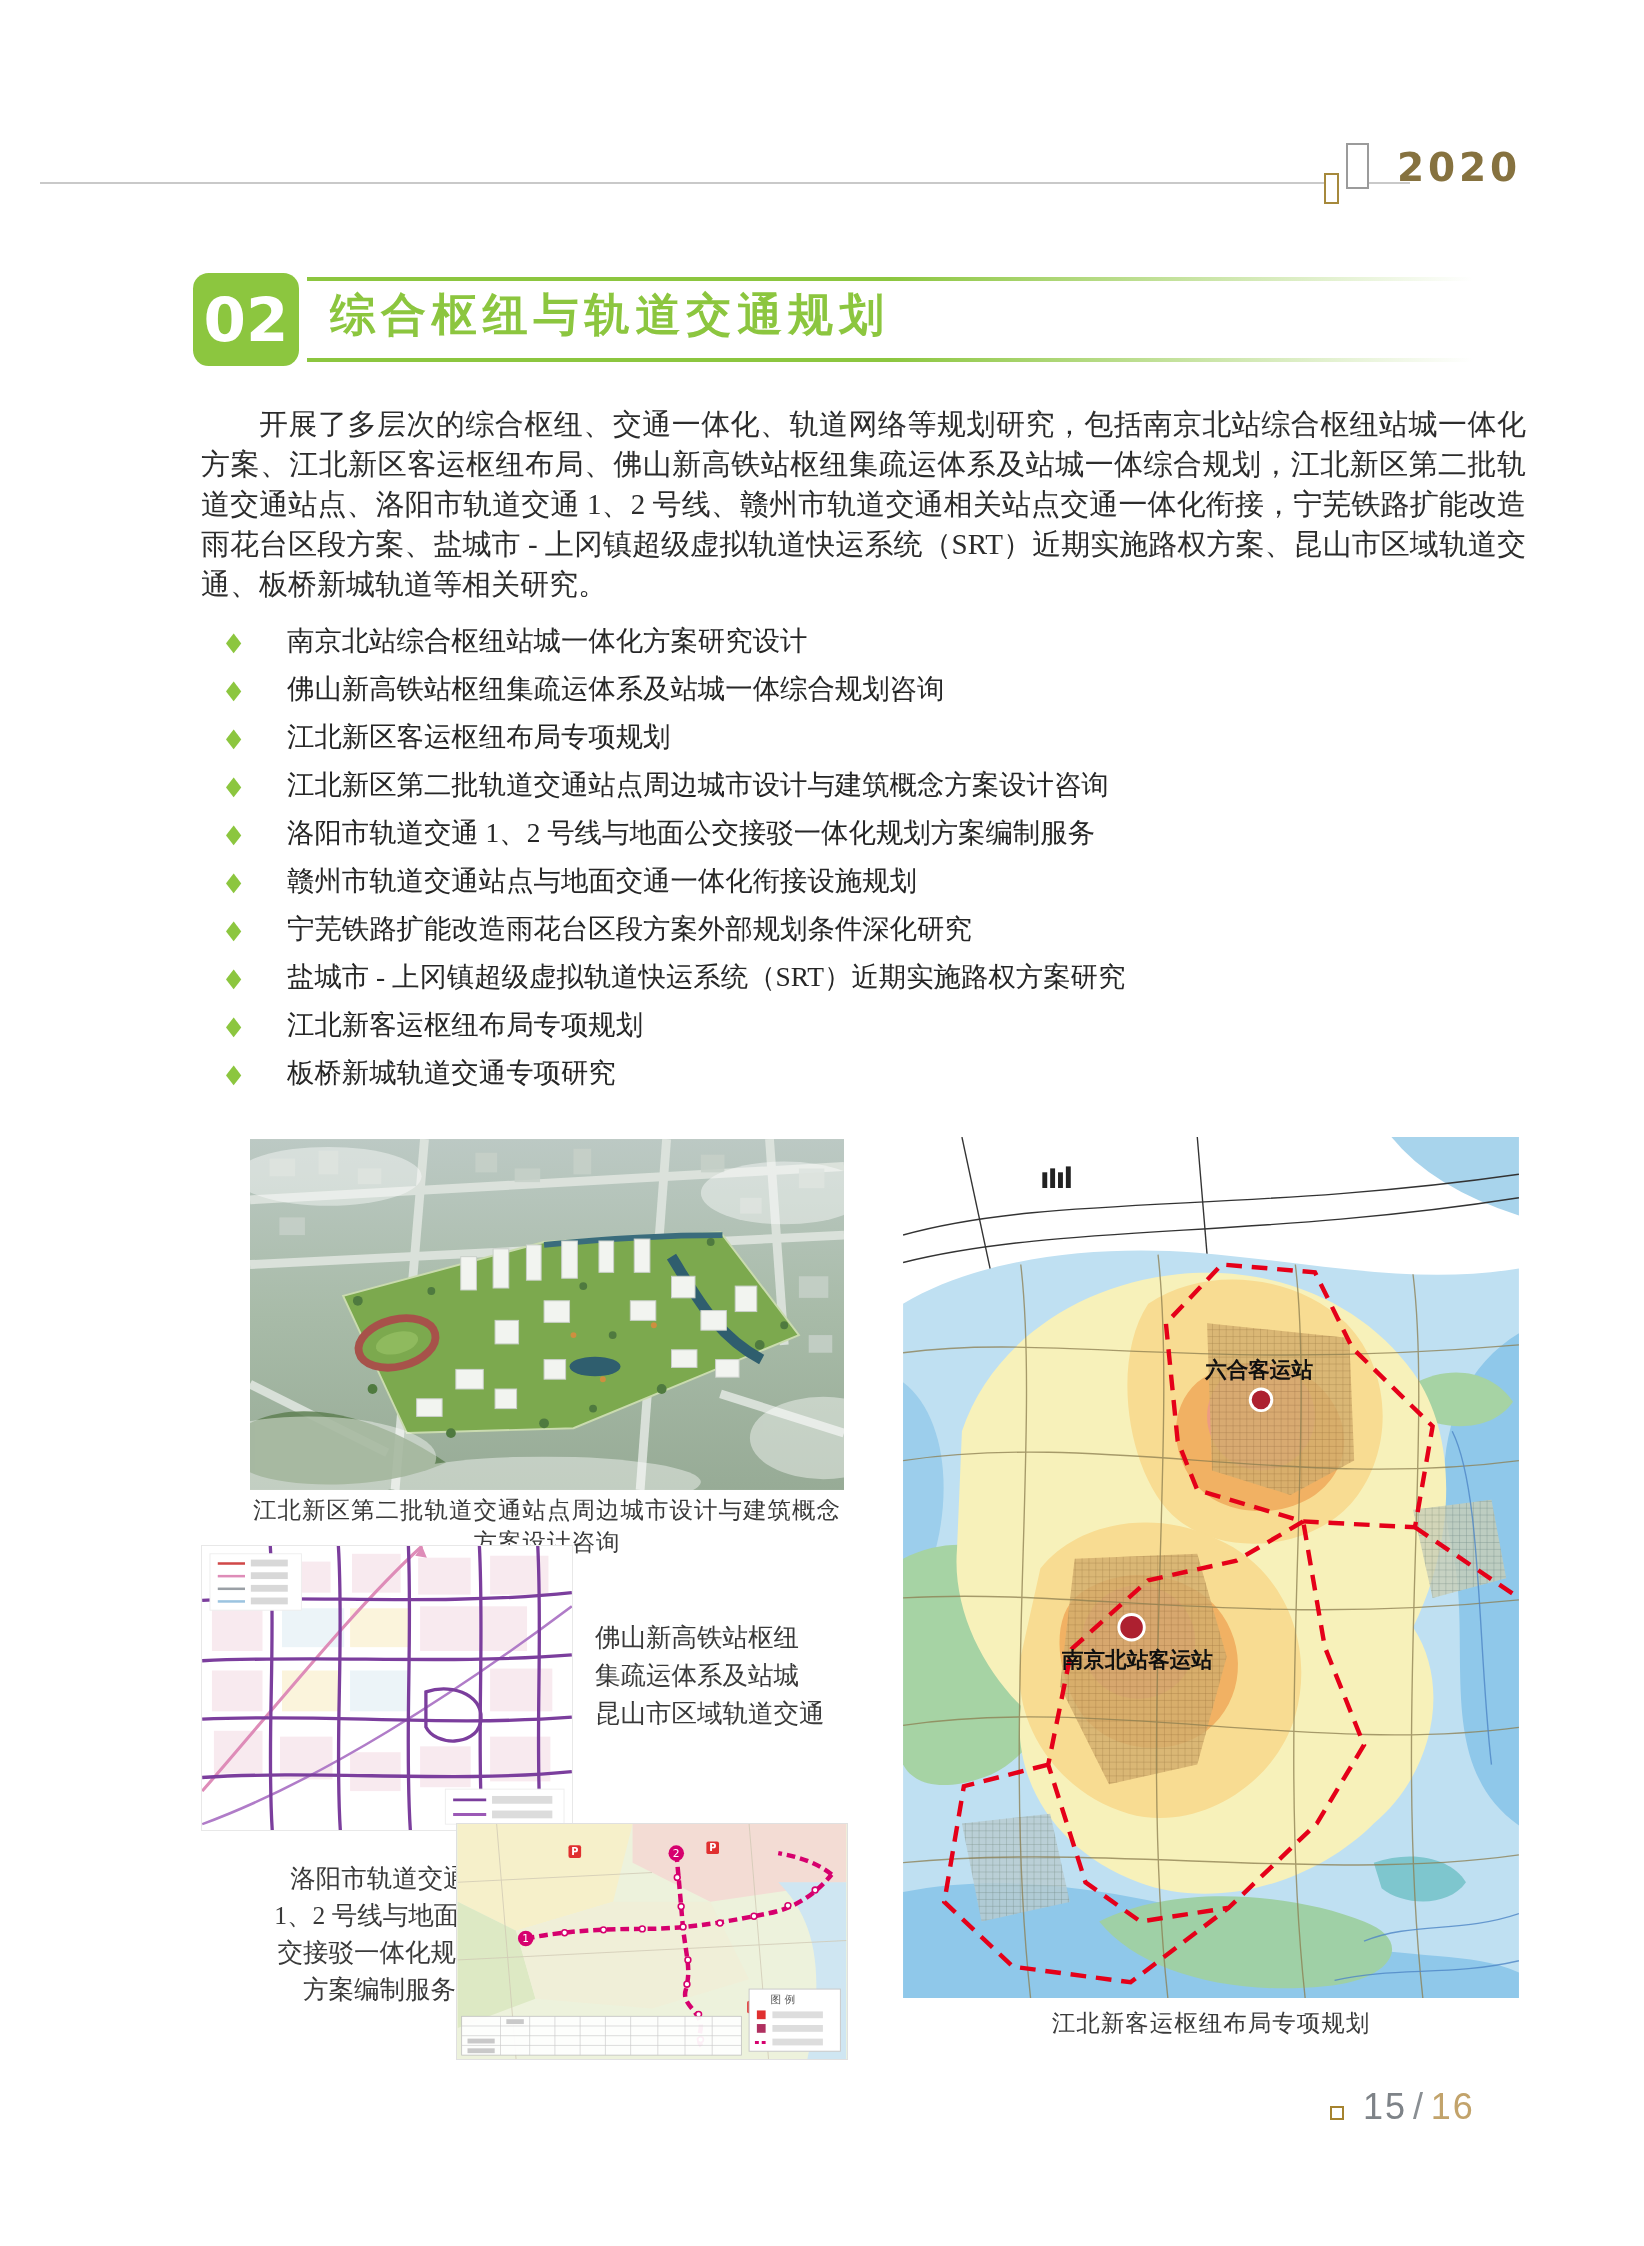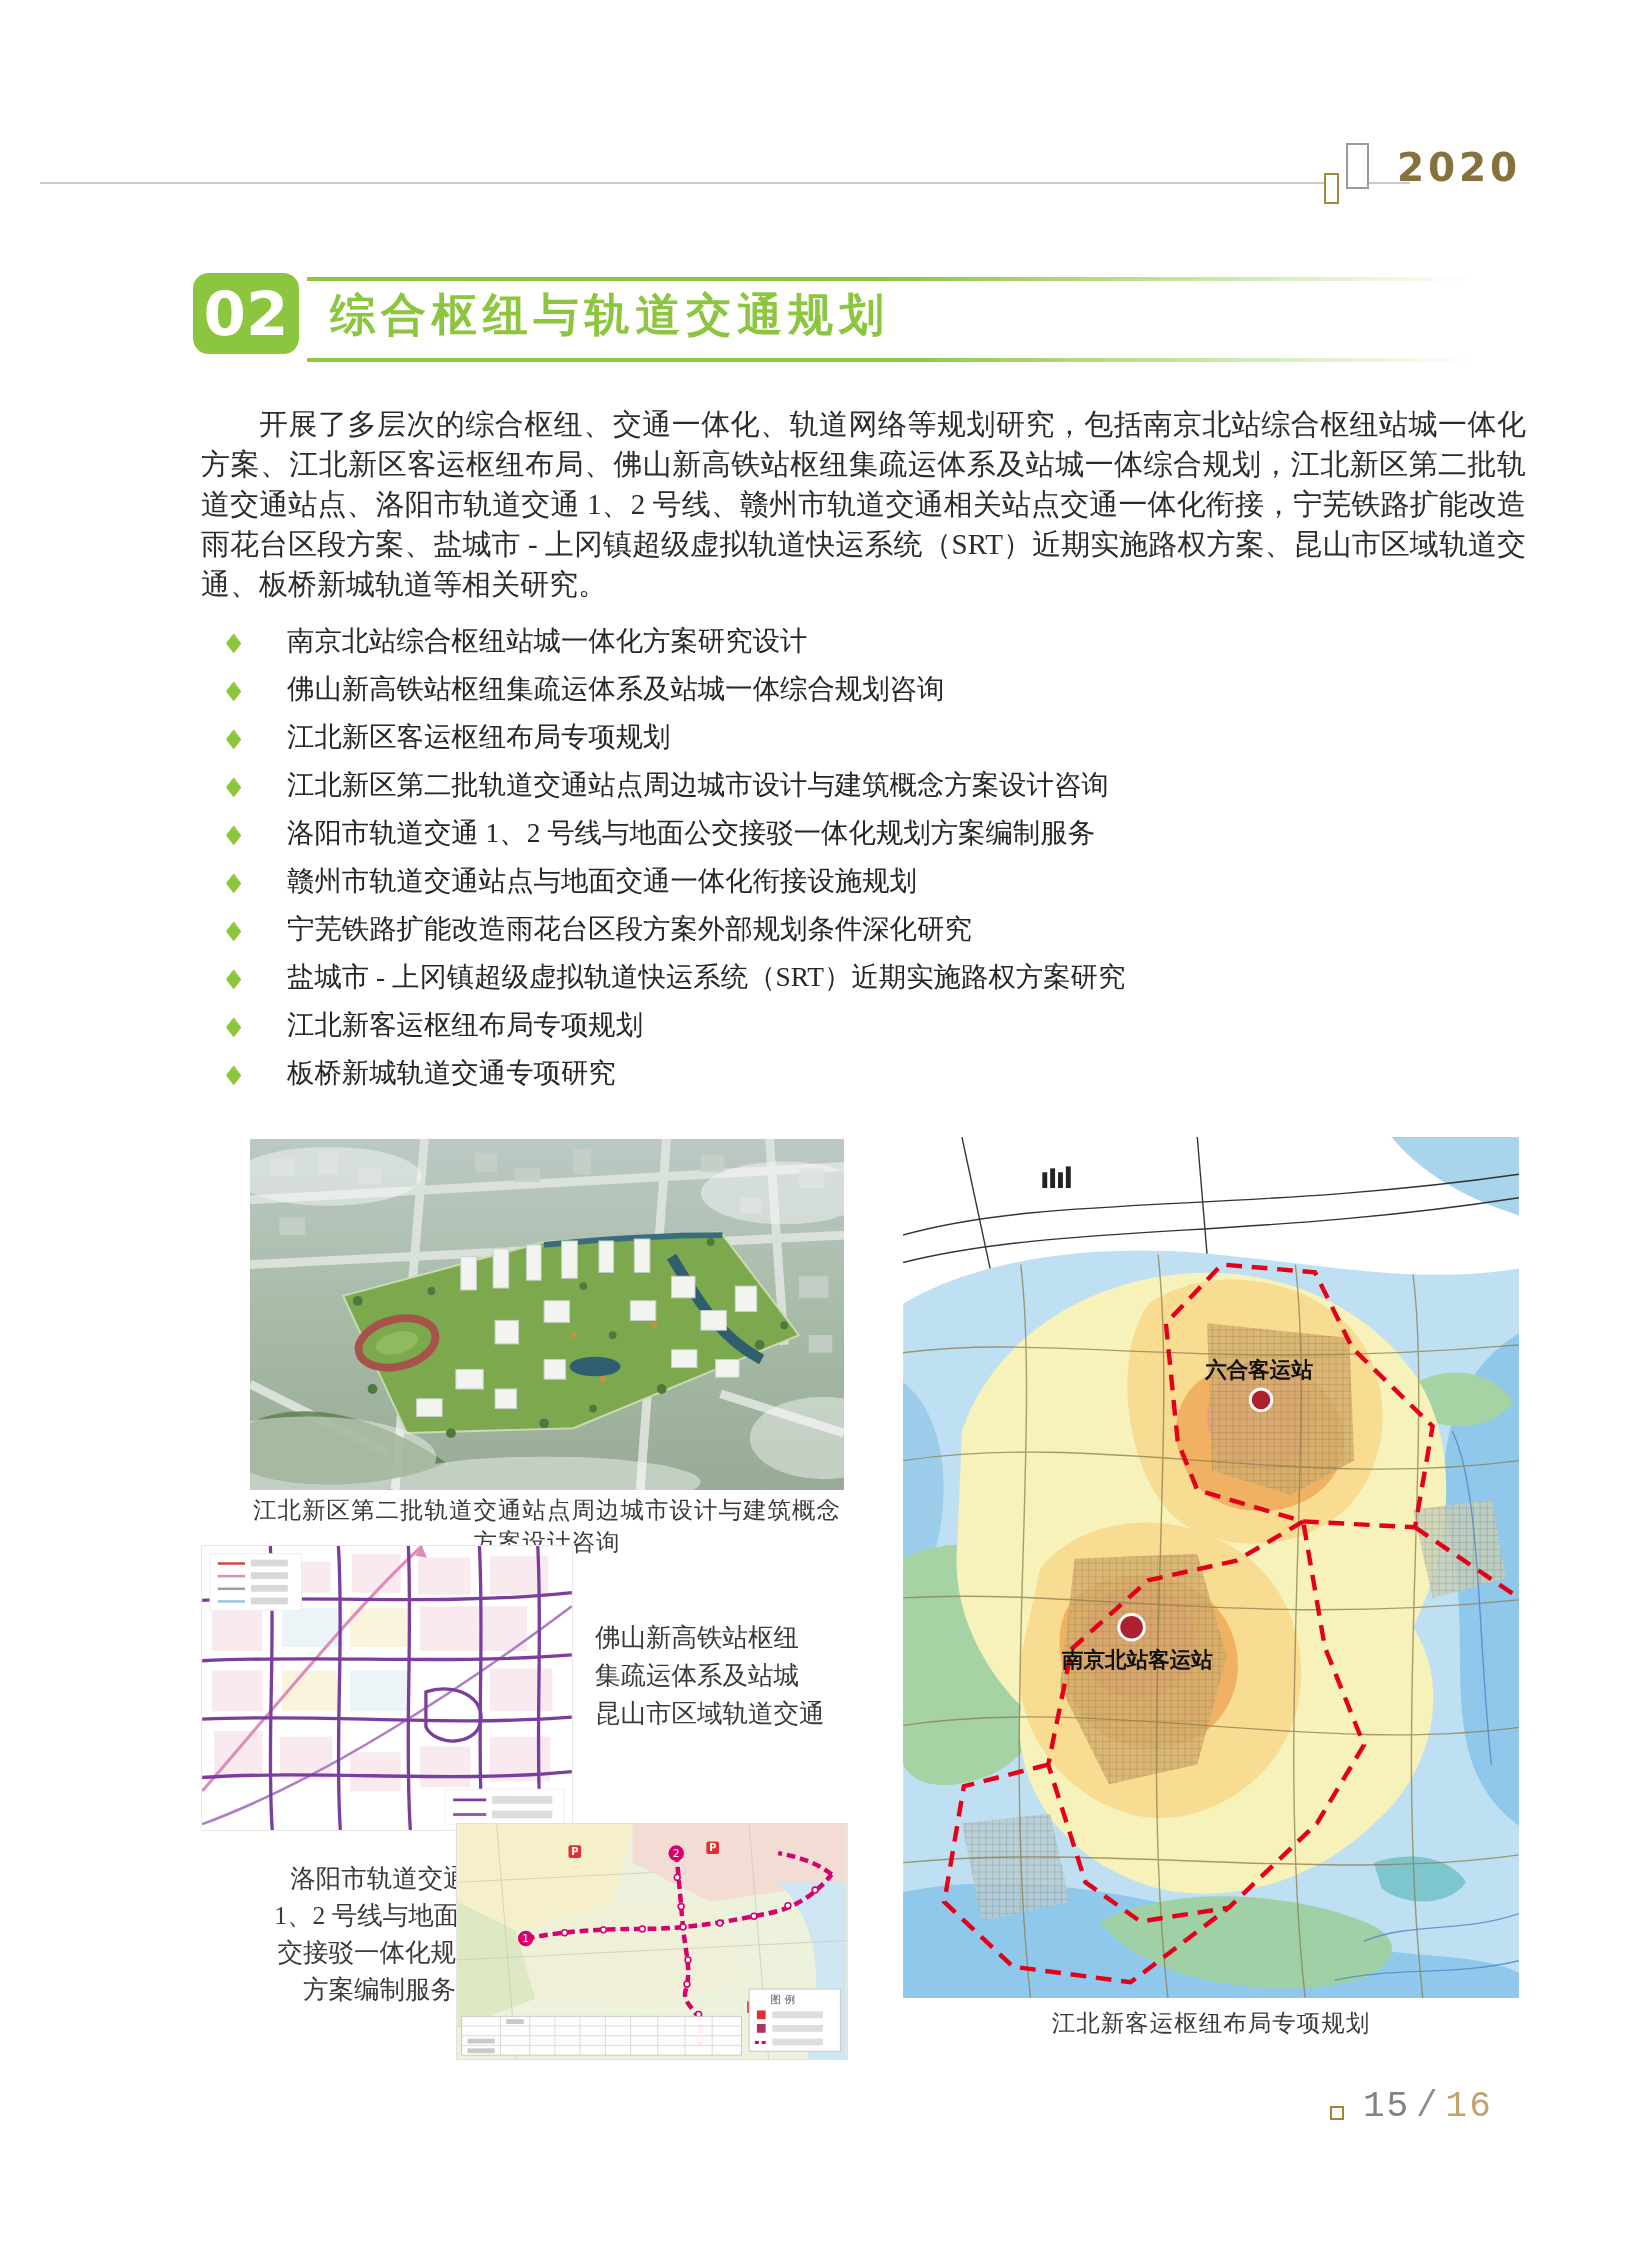--- a/index.html
+++ b/index.html
@@ -15,21 +15,21 @@
   .sq-gray { position:absolute; left:1306px; top:143px; width:22.5px; height:46px; border:2px solid #9b9b9b; background:#fff; }
   .year {
     position:absolute; left:1357px; top:145px; font-family:"DejaVu Sans","Liberation Sans",sans-serif;
     font-size:39px; font-weight:700; letter-spacing:3.9px; color:#86723f;
   }
   
   .sec-line { position:absolute; height:3.9px; background:linear-gradient(to right,#8cc63f 50%,rgba(140,198,63,0) 100%); }
   .sec-line.top { left:267px; top:277px; width:1166px; }
   .sec-line.bottom { left:267px; top:358px; width:1166px; }
   .sec-badge {
-    position:absolute; left:153px; top:273px; width:106px; height:81px; background:#8cc63f;
+    position:absolute; left:153px; top:273px; width:106px; height:93px; background:#8cc63f;
     border-radius:15.7px; color:#fff; display:flex; align-items:center; justify-content:center;
     font-family:"DejaVu Sans","Liberation Sans",sans-serif; font-size:61px; font-weight:700;
   }
   .sec-title {
     position:absolute; left:290px; top:285px; color:#8cc63f; font-weight:700; font-size:45px;
     letter-spacing:5.9px; font-family:"DejaVu Sans","Liberation Sans",sans-serif;
   }
   
   .intro {
     position:absolute; left:161px; top:404px; width:1325px;
@@ -48,21 +48,21 @@
   .fig-road    { left:161px; top:1545px; width:372px; height:286px; border:1px solid #e8e8e8; background:#fff; }
   .fig-metro   { left:416px; top:1823px; width:392px; height:237px; border:1px solid #e0e0e0; z-index:3; background:#edf2dc; }
   .fig-heatmap { left:863px; top:1137px; width:616px; height:861px; background:#fff; }
   .cap { color:#3a3a3a; }
   .cap1 { position:absolute; left:210px; top:1494px; width:594px; text-align:center; font-size:23.5px; letter-spacing:1px; }
   .cap2 { position:absolute; left:555px; top:1619px; font-size:25.5px; line-height:38px; }
   .cap3 { position:absolute; left:214px; top:1860px; width:251px; text-align:center; font-size:25.5px; line-height:37px; }
   .cap4 { position:absolute; left:863px; top:2007px; width:616px; text-align:center; font-size:23.5px; letter-spacing:1px; }
   
   .footer-sq { position:absolute; left:1290px; top:2106px; width:13.7px; height:13.7px; border:2.9px solid #a5832f; background:#fff; }
-  .page-num { position:absolute; left:1323px; top:2086px; font-family:Liberation Mono, monospace;
+  .page-num { position:absolute; left:1323px; top:2086px; font-family:Liberation Sans, sans-serif;
               font-size:36px; letter-spacing:2px; }
   .pn-cur { color:#7e8388; } .pn-sep { color:#8a8f93; padding:0 5.9px; } .pn-tot { color:#c2a36b; }
   
   .maplabel { font-family:"DejaVu Sans","Liberation Sans",sans-serif; font-weight:700; fill:#101010; }
 </style>
 </head>
 <body>
 
 <div class="page">
 

